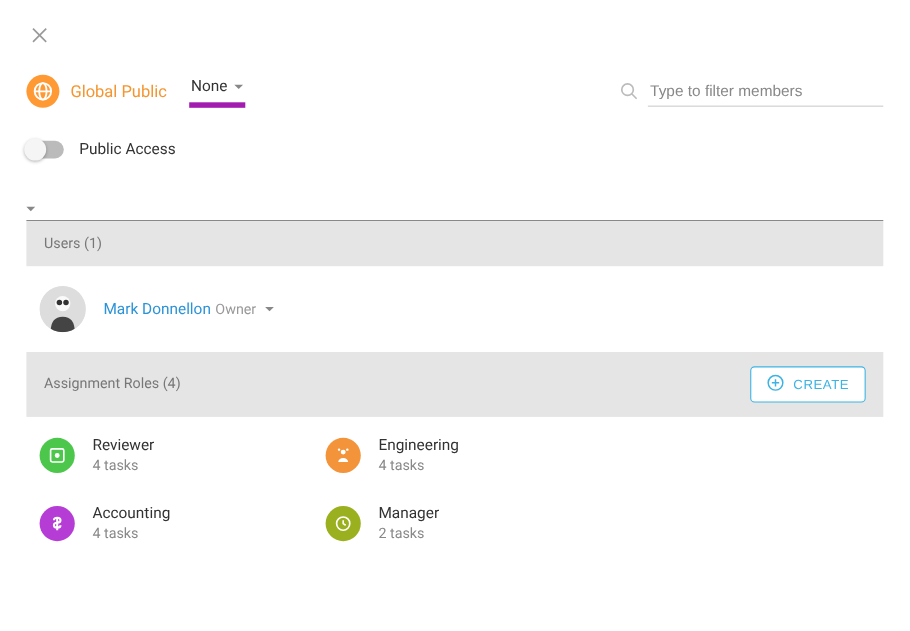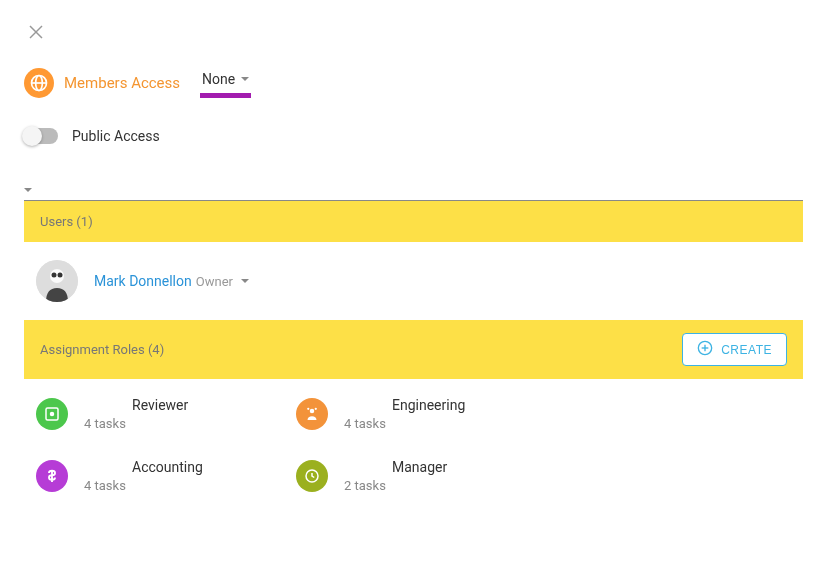--- a/index.html
+++ b/index.html
@@ -166,21 +166,21 @@
     }
     .caret-small {
       width: 0;
       height: 0;
       border-left: 4px solid transparent;
       border-right: 4px solid transparent;
       border-top: 4px solid #888;
       margin-right: 6px;
     }
     .section-header {
-      background: #fde047;
+      background: #e5e5e5;
       padding: 13px 16px;
       font-size: 13px;
       color: #777;
       display: flex;
       align-items: center;
       justify-content: space-between;
     }
     .user-row {
       display: flex;
       align-items: center;
@@ -265,21 +265,20 @@
       height: 18px;
     }
     .role-info {
       display: flex;
       flex-direction: column;
       gap: 3px;
     }
     .role-name {
       font-size: 14px;
       color: #333;
-      margin-left: 48px;
     }
     .role-tasks {
       font-size: 13px;
       color: #888;
     }
     .c-green { background: #4cc74c; }
     .c-orange { background: #f3933a; }
     .c-purple { background: #b63cd6; }
     .c-olive { background: #9bb01f; }
   </style>
@@ -300,26 +299,35 @@
 <div class="controls-row">
   <div class="left-controls">
     <div class="global-access">
       <div class="globe-badge">
         <svg viewBox="0 0 24 24" fill="none" stroke="currentColor" stroke-width="2">
           <circle cx="12" cy="12" r="9"></circle>
           <ellipse cx="12" cy="12" rx="4" ry="9"></ellipse>
           <line x1="3" y1="12" x2="21" y2="12"></line>
         </svg>
       </div>
-      <span class="global-label">Members Access</span>
+      <span class="global-label">Global Public</span>
     </div>
     <div class="select-wrapper">
       <span class="select-value">None</span>
       <span class="caret-down"></span>
     </div>
+  </div>
+  <div class="search-box">
+    <span class="search-icon">
+      <svg viewBox="0 0 24 24" fill="none" stroke="currentColor" stroke-width="2">
+        <circle cx="10" cy="10" r="7"></circle>
+        <line x1="15" y1="15" x2="21" y2="21"></line>
+      </svg>
+    </span>
+    <input class="search-input" type="text" placeholder="Type to filter members" style="">
   </div>
 </div>
 
 <div class="public-access-row">
   <div class="toggle"></div>
   <span class="public-label">Public Access</span>
 </div>
 
 <div class="add-members-row">
   <span class="caret-small"></span>

